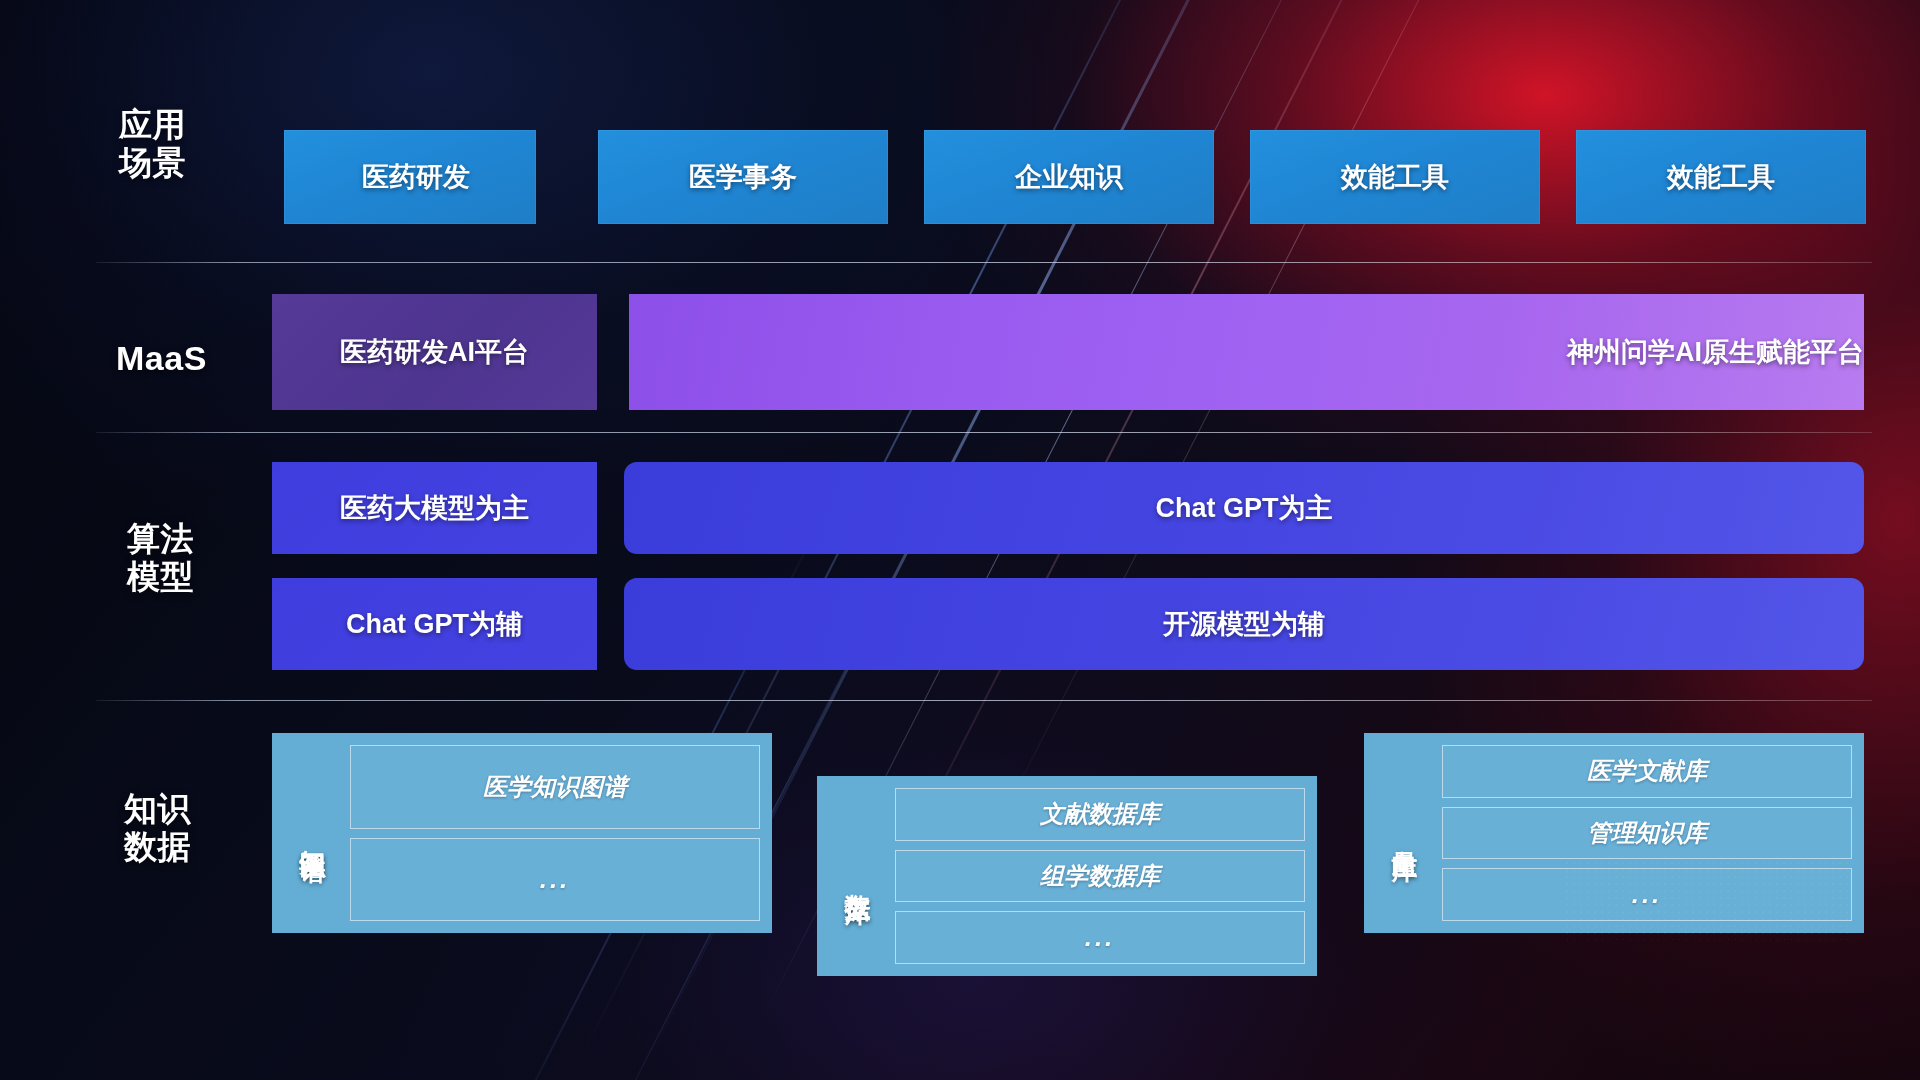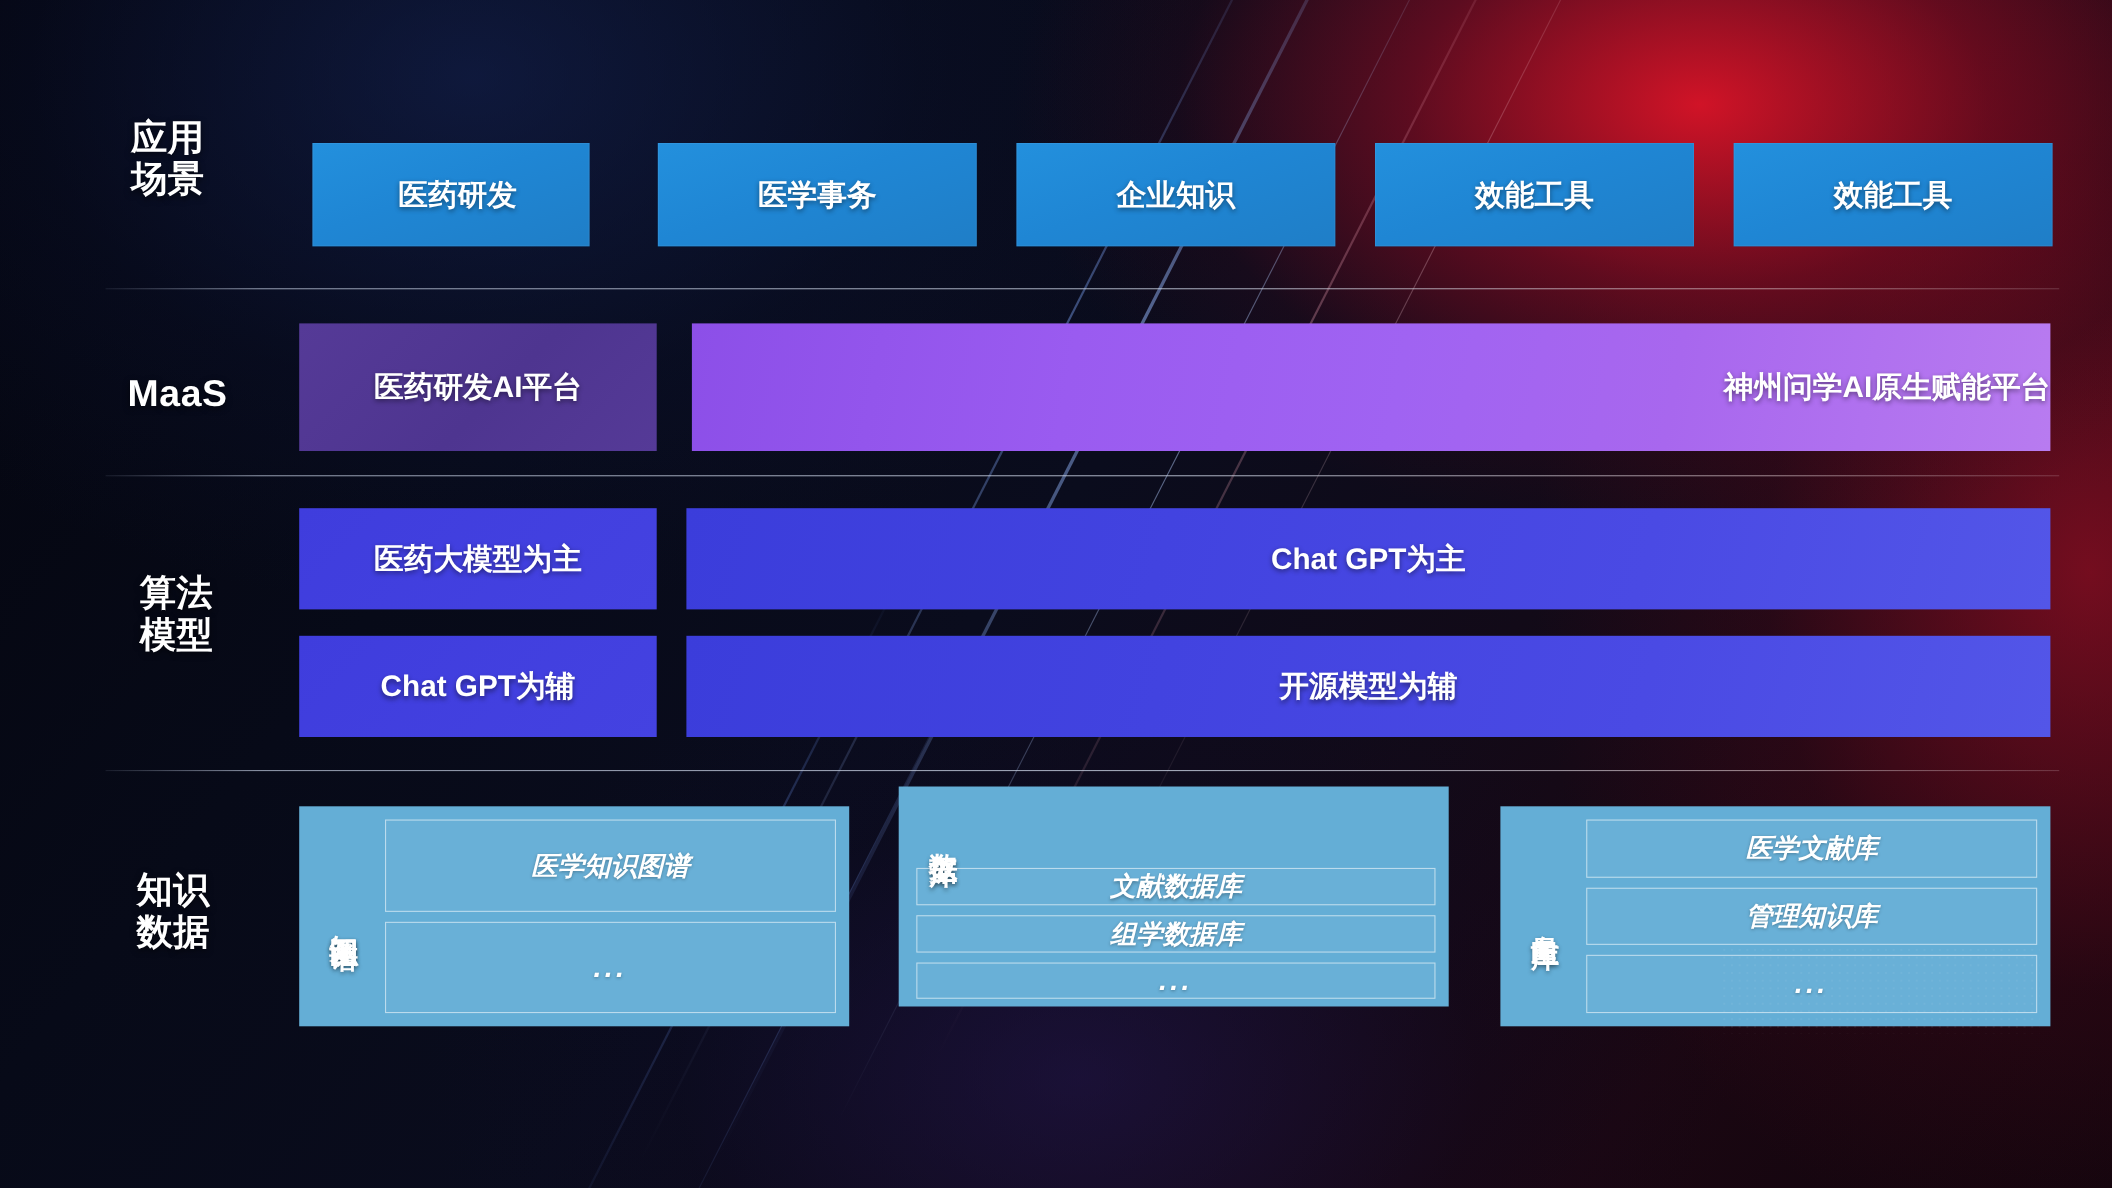--- a/index.html
+++ b/index.html
@@ -88,20 +88,21 @@
     background:linear-gradient(135deg,#553a97 0%,#4e3590 55%,#553a97 100%);
   }
   .maas-right {
     height:116px; font-size:27px;
     background:linear-gradient(100deg,#8c4fe8 0%,#9a5bf0 28%,#a063f2 52%,#a867ee 72%,#b87bf0 100%);
   }
   
   .algo {
     height:92px; font-size:27px;
     background:linear-gradient(105deg,#3b3ddb 0%,#4243e0 35%,#4a4ae4 70%,#5356e8 100%);
+    border-radius:13px;
   }
   .algo-left {
     height:92px; font-size:27px;
     background:linear-gradient(135deg,#3f3ddd 0%,#4442e1 100%);
   }
 
   
   .kgroup {
     position:absolute; height:200px;
     background:#64aed6;
@@ -216,21 +217,21 @@
     </div>
 
     <div class="kgroup" style="left:248px; top:733px; width:500px;">
       <div class="kgroup-title">知识图谱</div>
       <div class="kgroup-items">
         <div class="kitem">医学知识图谱</div>
         <div class="kitem dots">...</div>
       </div>
     </div>
 
-    <div class="kgroup" style="left:793px; top:715px; width:500px;flex-direction:column;">
+    <div class="kgroup" style="left:793px; top:776px; width:500px;">
       <div class="kgroup-title">数据库</div>
       <div class="kgroup-items">
         <div class="kitem">文献数据库</div>
         <div class="kitem">组学数据库</div>
         <div class="kitem dots">...</div>
       </div>
     </div>
 
     <div class="kgroup" style="left:1340px; top:733px; width:500px;">
       <div class="kgroup-title">向量库</div>

